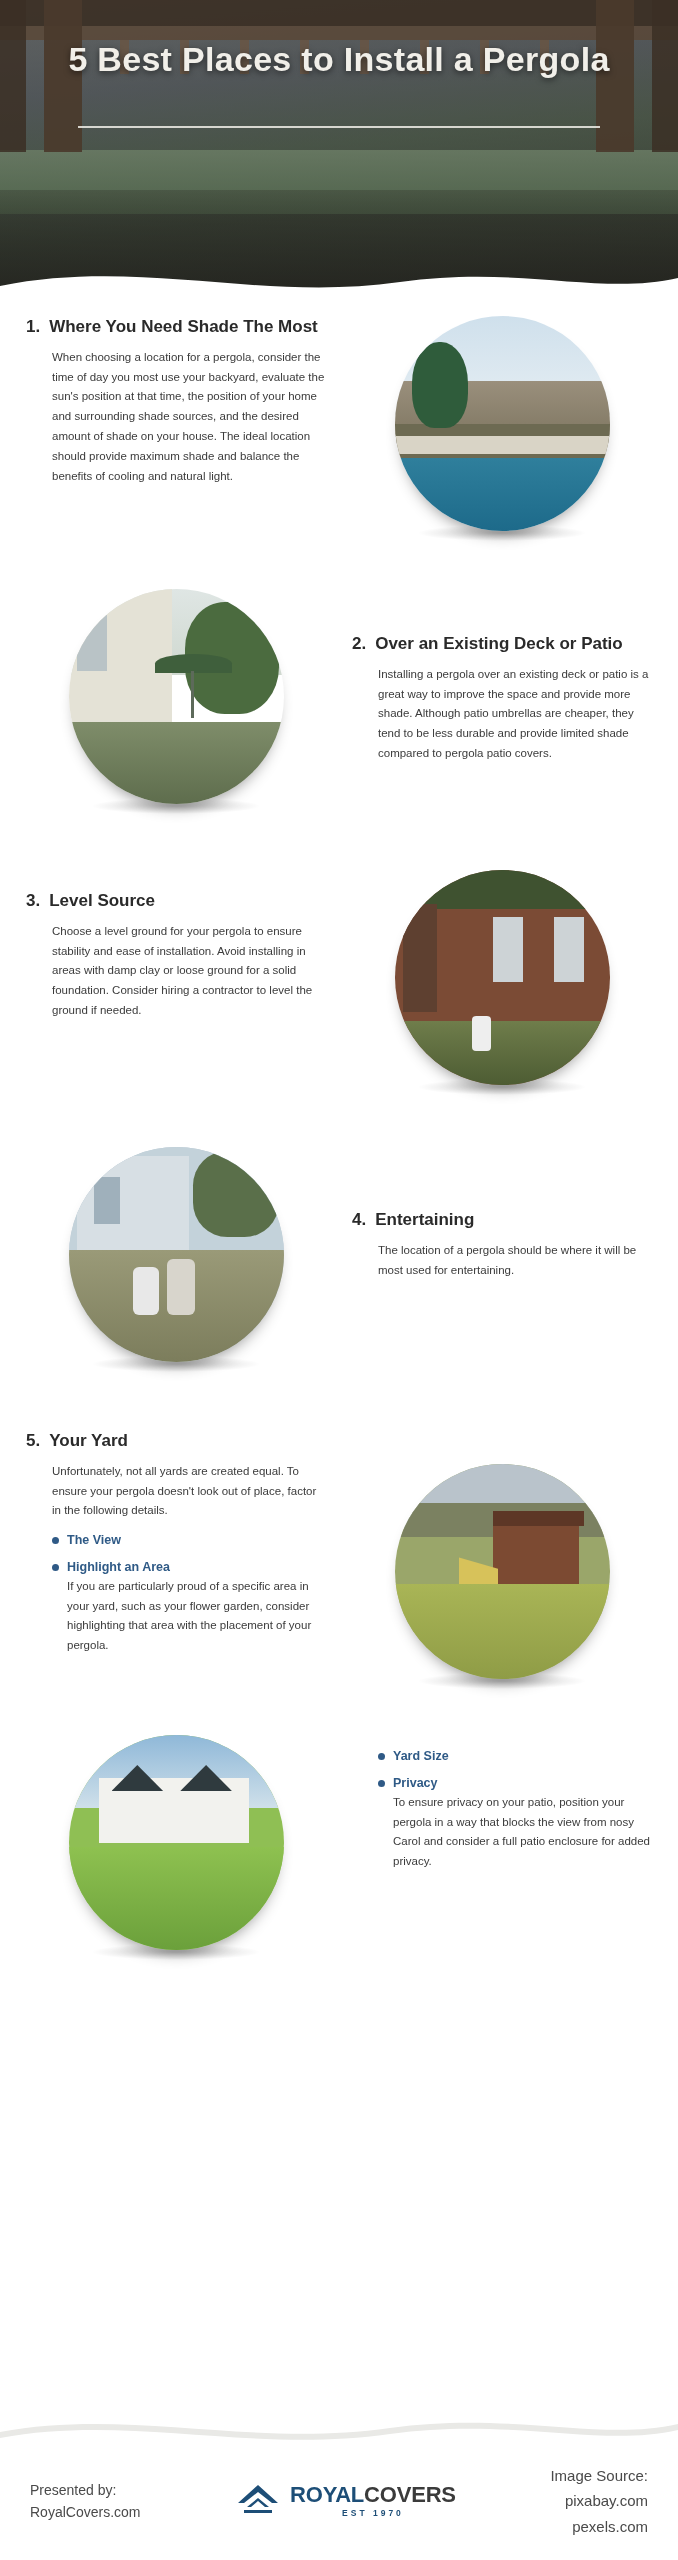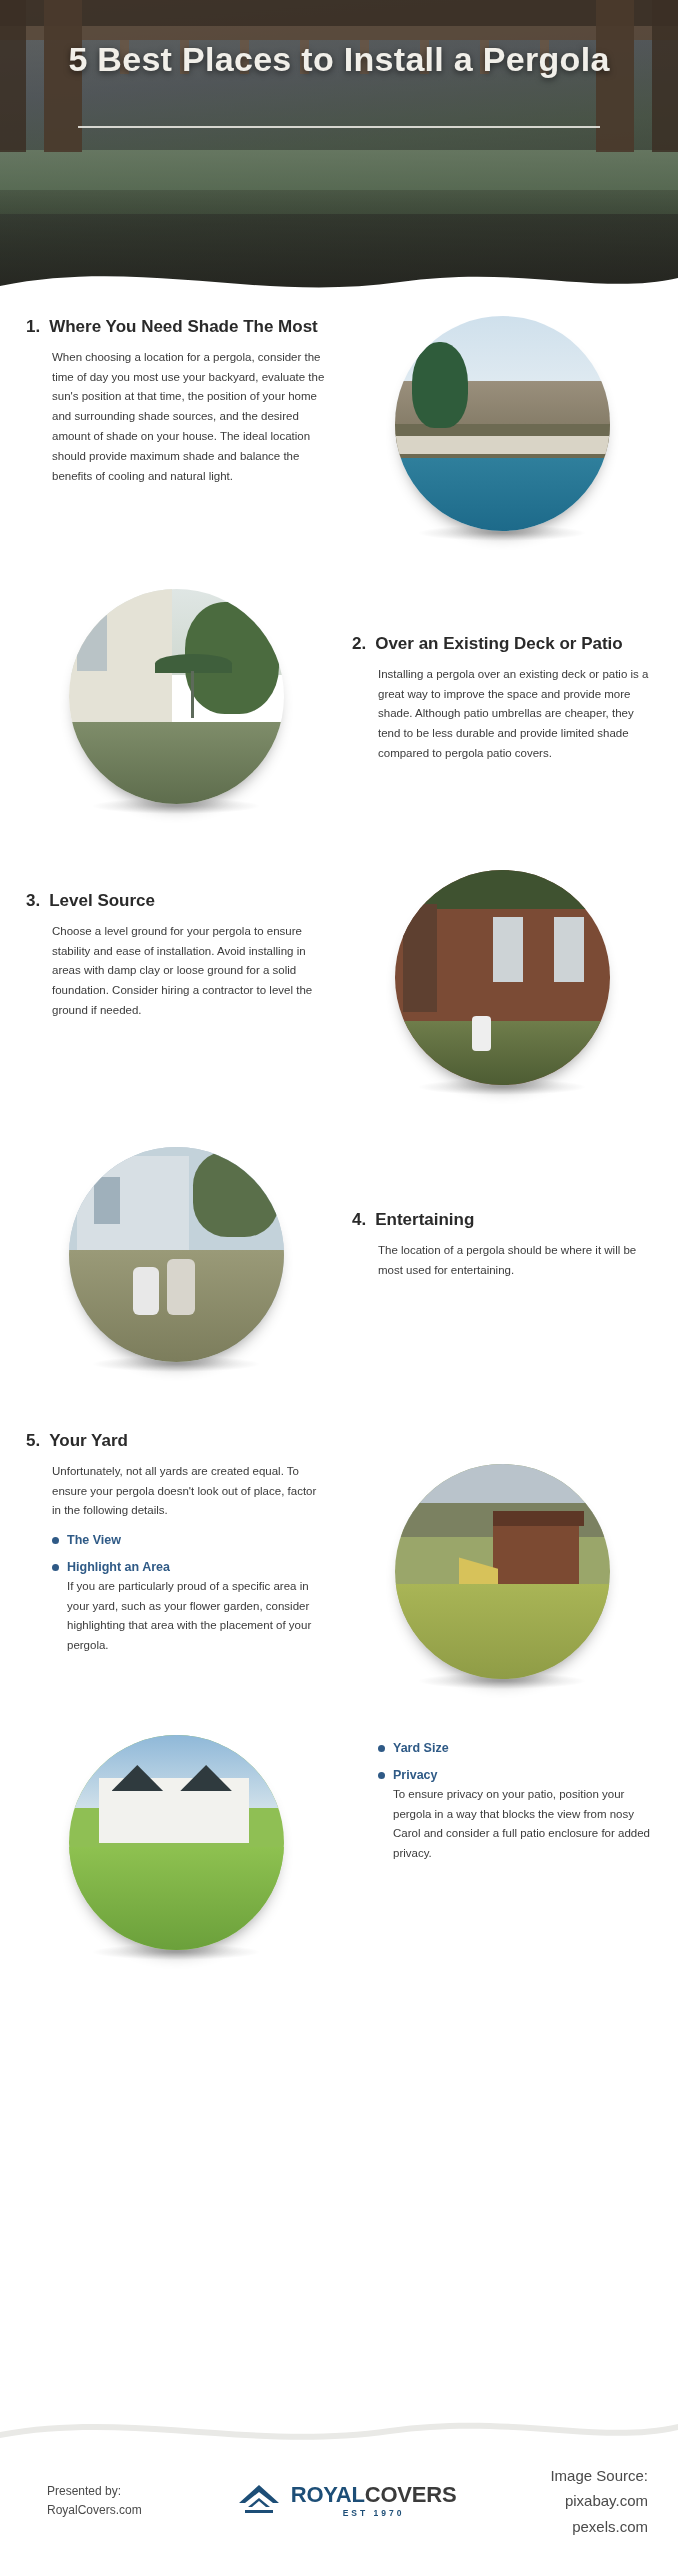--- a/index.html
+++ b/index.html
@@ -150,21 +150,21 @@
   .footer {
     position: absolute;
     left: 0; bottom: 0;
     width: 678px; height: 118px;
     background: #ffffff;
     display: flex;
     align-items: center;
     justify-content: space-between;
     padding: 0 30px;
   }
-  .pres { font-size: 12px; line-height: 1.6; color: #4a4a4a; margin-left: 17px; }
+  .pres { font-size: 14px; line-height: 1.6; color: #4a4a4a; }
   .logo-wrap { display:flex; align-items:center; gap: 9px; }
   .logo-mark { width: 46px; height: 40px; }
   .logo-text { line-height: 1; }
   .logo-main { font-size: 22px; font-weight: bold; color: #1d4e77; letter-spacing: -.2px; }
   .logo-main .lite { color: #3b3b3b; }
   .logo-sub {
     font-size: 8.5px; letter-spacing: 3px; color: #1d4e77;
     text-align: center; margin-top: 3px; font-weight: bold;
   }
   .src { font-size: 15px; line-height: 1.7; color: #4a4a4a; text-align: right; }
@@ -351,21 +351,21 @@
           <div style="position:absolute;left:14%;top:20%;width:70%;height:30%;background:#f2f2ee"></div>
           <div style="position:absolute;left:20%;top:14%;width:24%;height:12%;background:#2f3a3e;transform:skewX(0deg);clip-path:polygon(50% 0,100% 100%,0 100%)"></div>
           <div style="position:absolute;left:52%;top:14%;width:24%;height:12%;background:#2f3a3e;clip-path:polygon(50% 0,100% 100%,0 100%)"></div>
           <div class="fg" style="background:linear-gradient(180deg,#8ec150,#6ba03b);height:48%"></div>
         </div>
         <div class="shadow-ellipse"></div>
       </div>
     </div>
     <div class="gap"></div>
     <div class="col-text" style="padding-top:6px">
-      <div class="bullets" style="margin-top:0">
+      <div class="bullets" style="margin-top:8px">
         <div class="bullet-item">
           <div class="bullet-head">
             <span class="dot"></span>
             <span>Yard Size</span>
           </div>
         </div>
         <div class="bullet-item">
           <div class="bullet-head">
             <span class="dot"></span>
             <span>Privacy</span>

